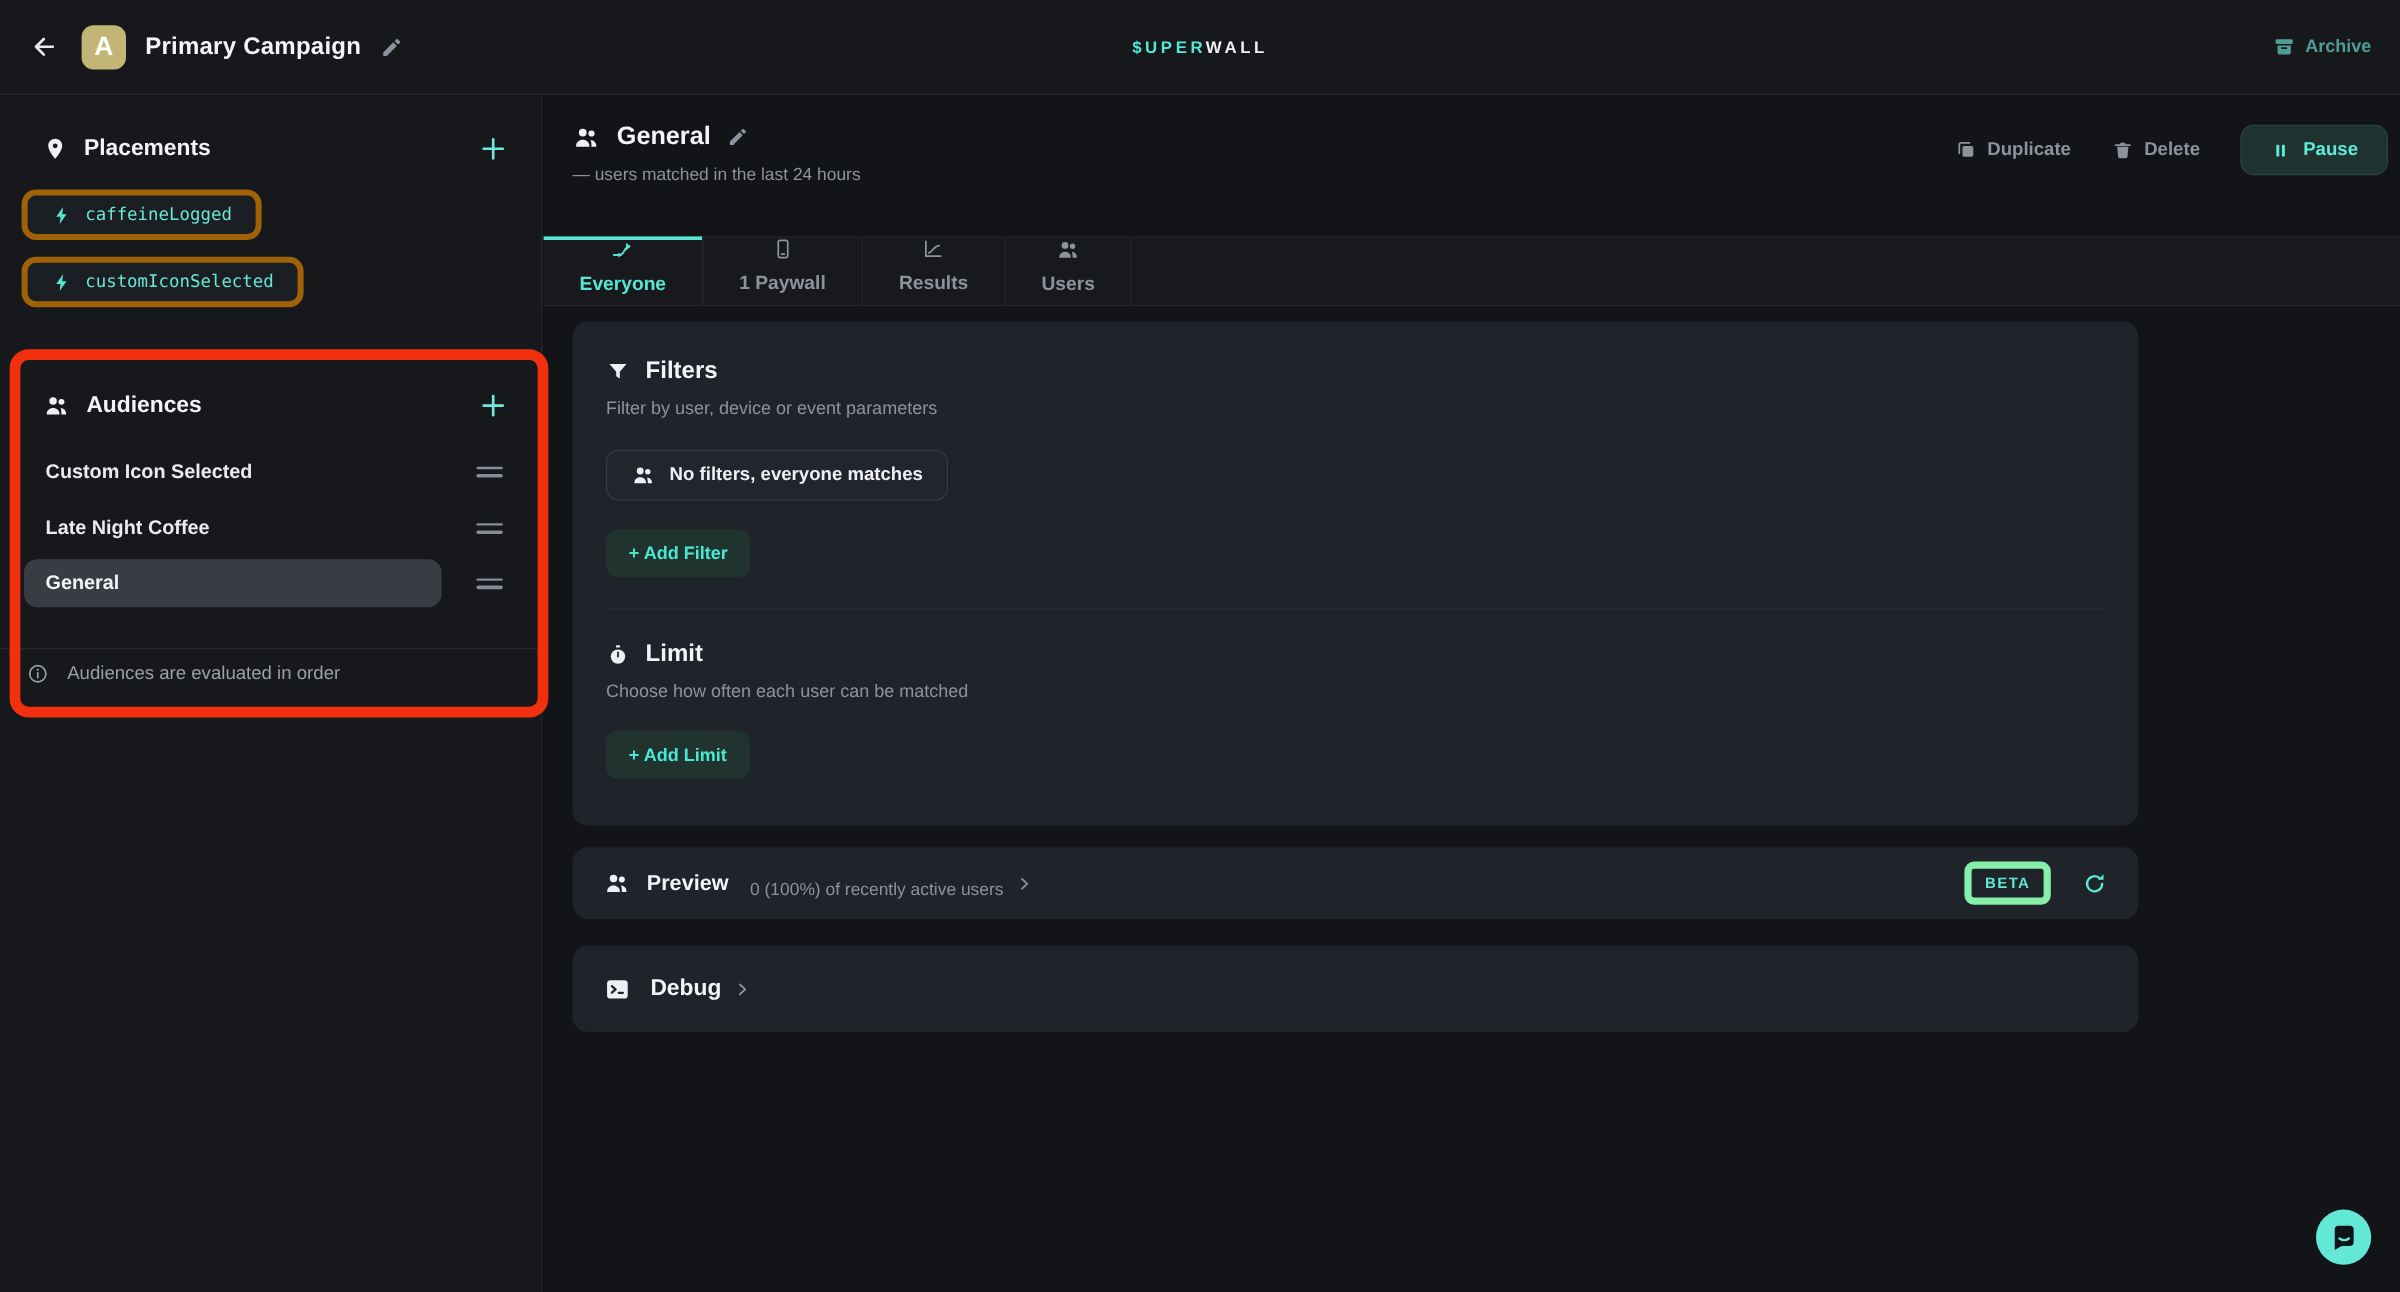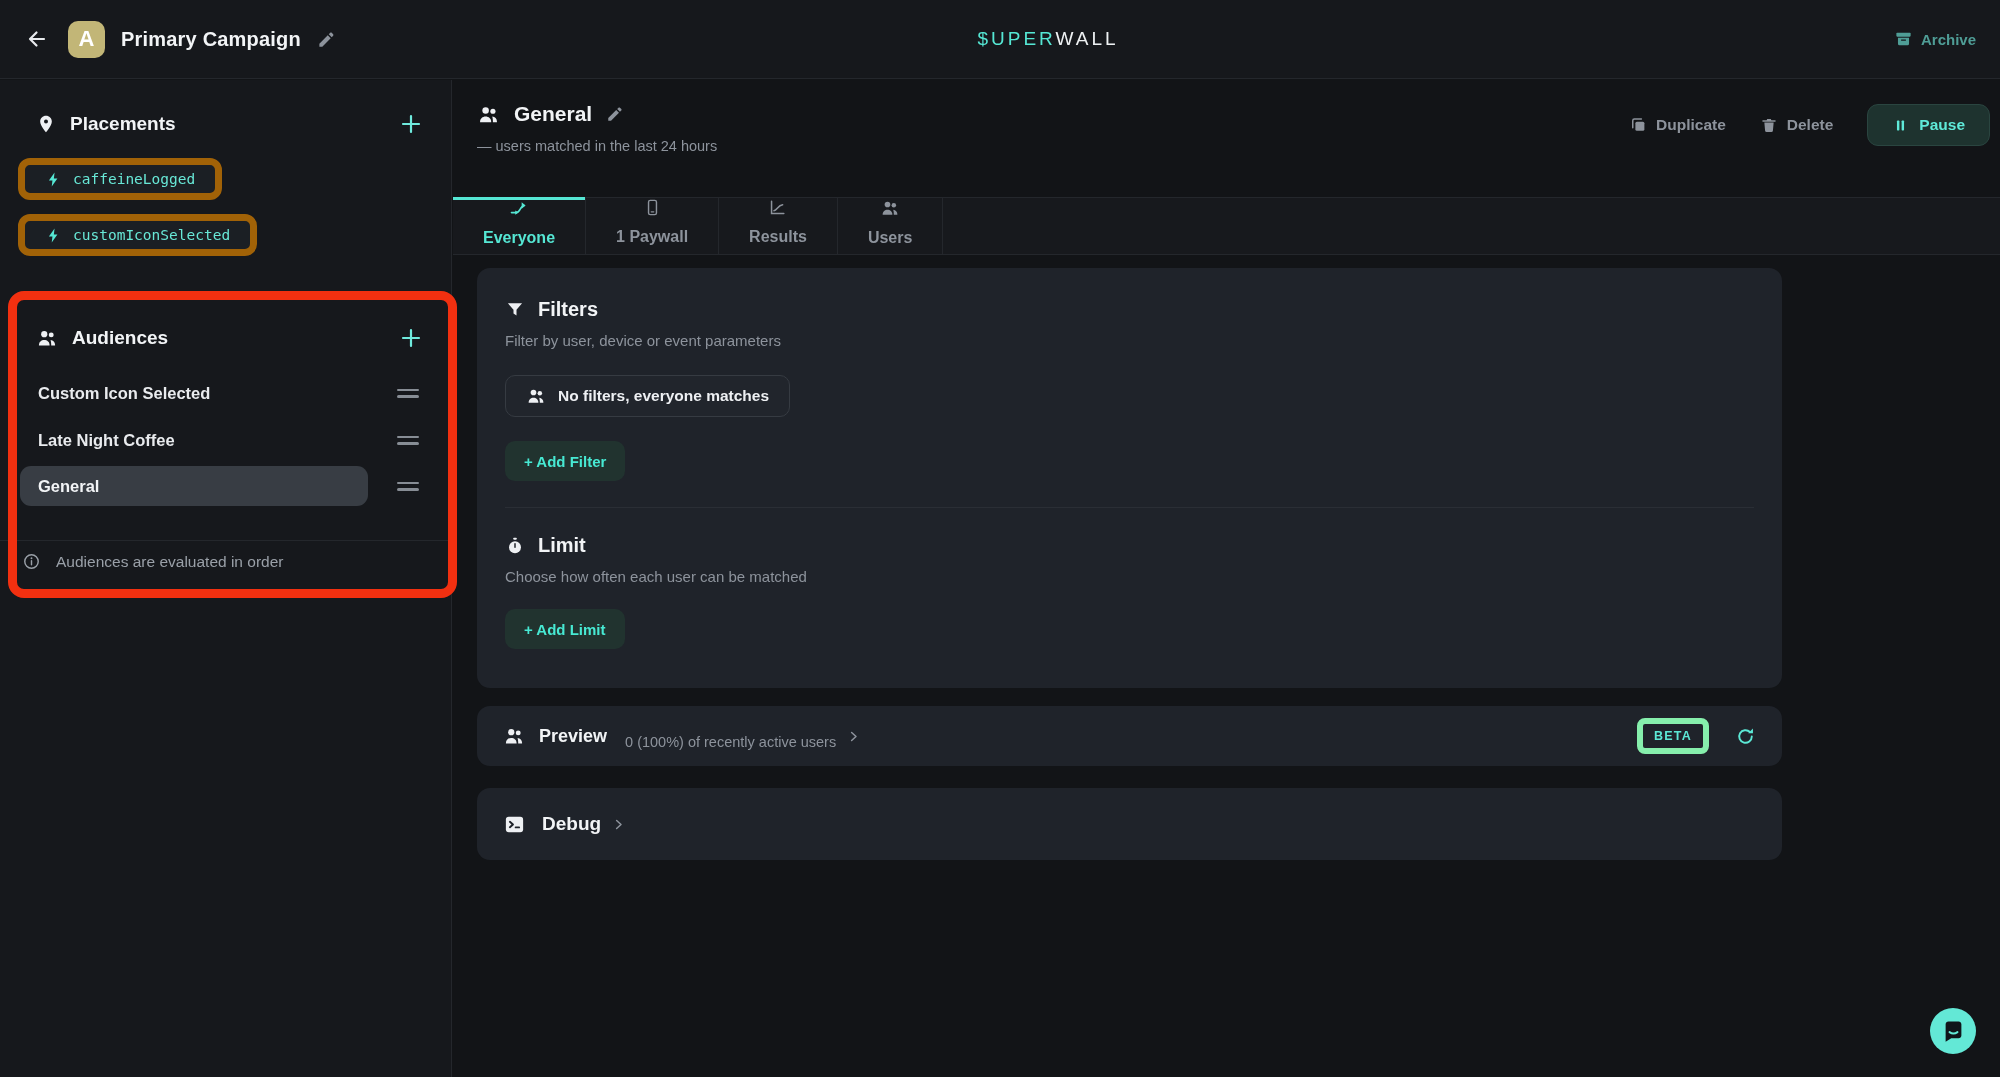--- a/index.html
+++ b/index.html
@@ -11,35 +11,35 @@
   .topbar { position:absolute; top:0; left:0; right:0; height:79px; background:#16181c;
     border-bottom:1px solid #24272c; display:flex; align-items:center; }
   .topbar-left { display:flex; align-items:center; gap:16px; padding-left:22px; }
   .back-btn { width:30px; height:30px; display:flex; align-items:center; justify-content:center;
     color:#e8eaed; cursor:pointer; }
   .avatar { width:37px; height:37px; border-radius:10px; background:#c2b677; color:#ffffff;
     display:flex; align-items:center; justify-content:center; font-size:22px; font-weight:700; }
   .campaign-title { font-size:20px; font-weight:700; color:#f2f4f6; letter-spacing:.2px; }
   .pencil { color:#8d939c; display:flex; cursor:pointer; }
   .logo { position:absolute; left:50%; top:50%; transform:translate(-50%,-50%);
-    font-size:19px; font-weight:400; letter-spacing:3px; white-space:nowrap;margin-left:48px; }
+    font-size:14px; font-weight:700; letter-spacing:3px; white-space:nowrap; }
   .logo .t { color:#55e7d4; } .logo .w { color:#eef1f3; }
   .archive { position:absolute; right:24px; top:50%; transform:translateY(-50%);
     display:flex; align-items:center; gap:8px; color:#4f9d96; font-size:15px; font-weight:700; cursor:pointer; }
 
   
   .sidebar { position:absolute; top:80px; left:0; bottom:0; width:452px; background:#16181c;
     border-right:1px solid #24272c; }
   .side-header { position:absolute; left:0; right:0; height:36px; display:flex; align-items:center;
     padding:0 28px 0 36px; }
   .side-header .ttl { font-size:19px; font-weight:700; color:#f2f4f6; margin-left:14px; }
   .side-header .plus { margin-left:auto; color:#6feadd; cursor:pointer; display:flex; }
   .placements-header { top:26px; }
   .chip-mono { position:absolute; left:18px; height:42px; display:inline-flex; align-items:center;
-    gap:11px; padding:0 20px; background:#1b1f24; border:7px solid #a16207; border-radius:12px;
+    gap:11px; padding:0 20px; background:#1b1f24; border:5px solid #a16207; border-radius:12px;
     cursor:pointer; }
   .chip-mono .lbl { font-family:"DejaVu Sans Mono", monospace; font-size:14.5px; color:#68e8d7; }
   .bolt { color:#55e7d4; display:flex; }
   .audiences-header { top:240px; }
   .aud-row { position:absolute; left:38px; right:84px; height:38px; display:flex; align-items:center;
     font-size:16.5px; font-weight:700; color:#e9ebee; cursor:pointer; }
   .aud-pill { position:absolute; left:20px; width:348px; height:40px; border-radius:11px;
     background:#383d44; display:flex; align-items:center; padding-left:18px; font-size:16.5px;
     font-weight:700; color:#f2f4f6; cursor:pointer; }
   .handle { position:absolute; right:32px; width:22px; height:38px; display:flex; flex-direction:column;

